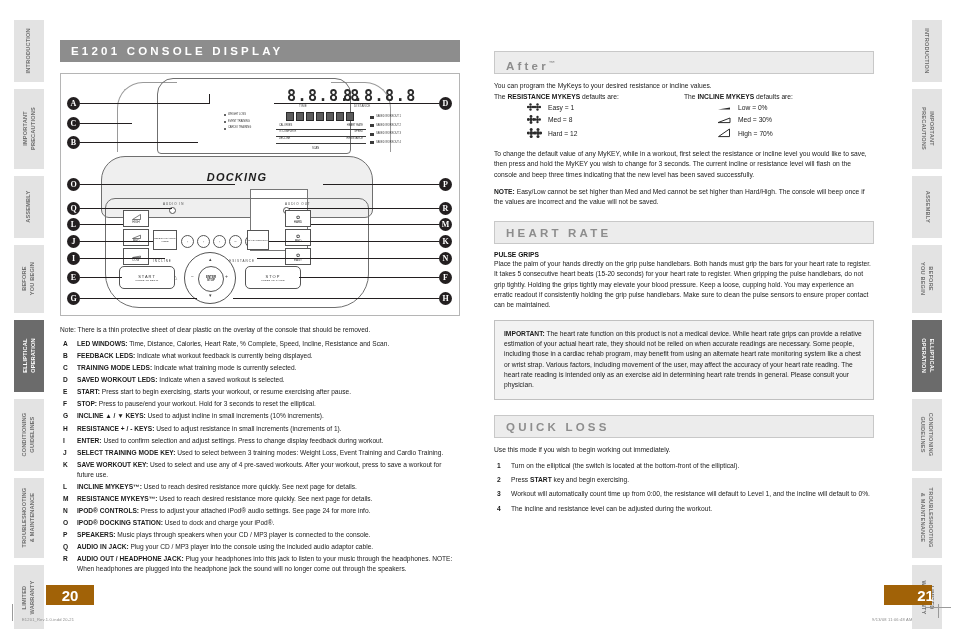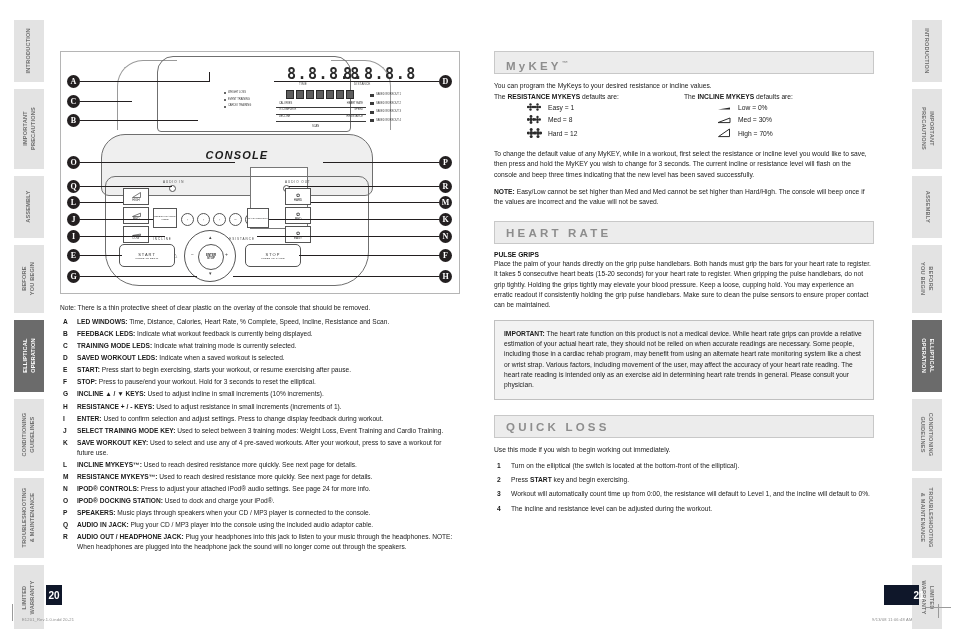--- a/index.html
+++ b/index.html
@@ -269,22 +269,22 @@
     display: flex; font-size: 6.7px; color: #1a1a1a;
     line-height: 1.5; margin-bottom: 4px;
   }
   ol.steps li .num { flex: 0 0 17px; font-weight: bold; padding-left: 3px; }
   ol.steps li .txt { flex: 1; }
   ol.steps li .txt b { font-weight: bold; }
 
   
   .pagenum {
     position: absolute; bottom: 24px;
-    width: 16px; height: 20px; background: #0f172a; color: #fff;
-    font-size: 10px; font-weight: bold;
+    width: 48px; height: 20px; background: #a16207; color: #fff;
+    font-size: 15px; font-weight: bold;
     display: flex; align-items: center; justify-content: center;
   }
   .pagenum.l { left: 46px; }
   .pagenum.r { left: 884px; padding-left: 35px; }
   .footnote {
     position: absolute; bottom: 7px; font-size: 4px; color: #8a8a8a;
     letter-spacing: .2px;
   }
   .footnote.l { left: 22px; }
   .footnote.r { left: 872px; }
@@ -344,20 +344,21 @@
     <div class="tab t-h7">
         <span class="tl"><span>TROUBLESHOOTING</span><br><span>&amp; MAINTENANCE</span></span>
       </div>
     <div class="tab t-h8">
         <span class="tl"><span>LIMITED</span><br><span>WARRANTY</span></span>
       </div>
   </div>
 
   <div class="col-left">
 
+    <div class="bar-dark">E1201 CONSOLE DISPLAY</div>
 
     <div class="diagram">
 
       <div class="c-wing-l"></div>
       <div class="c-wing-r"></div>
       <div class="c-top">
         <div class="seg a">8.8.8.8</div>
         <div class="seg b">8.8.8.8</div>
         <div class="segcap" style="left:141px">TIME</div>
         <div class="segcap" style="left:196px">DISTANCE</div>
@@ -417,21 +418,21 @@
               <span>SAVED WORKOUT 3</span>
             </div>
           <div>
               <span class="sq"></span>
               <span>SAVED WORKOUT 4</span>
             </div>
         </div>
       </div>
 
       <div class="hood">
-        <div class="brand">CONSOLE</div>
+        <div class="brand">DOCKING</div>
         <div class="dockwell"></div>
       </div>
 
       <div class="c-bottom"></div>
 
       <div class="minilabel" style="left:102px;top:128px">AUDIO IN</div>
       <div class="roundbtn" style="left:108px;top:133px;width:7px;height:7px"></div>
       <div class="minilabel" style="left:224px;top:128px">AUDIO OUT</div>
       <div class="roundbtn" style="left:222px;top:133px;width:7px;height:7px"></div>
 
@@ -640,21 +641,21 @@
       <li>
           <span class="ltr">R</span>
           <span class="txt"><b>AUDIO OUT / HEADPHONE JACK:</b><span> Plug your headphones into this jack to listen to your music through the headphones. NOTE: When headphones are plugged into the headphone jack the sound will no longer come out through the speakers.</span></span>
         </li>
     </ul>
   </div>
 
   <div class="col-right">
 
 
-    <div class="bar-light" style="margin-top:11px"><span>MyKEY</span><span class="tm">™</span></div>
+    <div class="bar-light" style="margin-top:11px"><span>After</span><span class="tm">™</span></div>
 
     <div class="para">You can program the MyKeys to your desired resistance or incline values.</div>
 
     <div class="mykeys-cols">
       <div>
         <div class="mkhead"><span>The </span><b>RESISTANCE MYKEYS</b><span> defaults are:</span></div>
         <div class="mkrow">
           <span class="mkicon">
             <svg width="14" height="8" viewBox="0 0 14 8">
                 <g fill="#2b2b2b">

